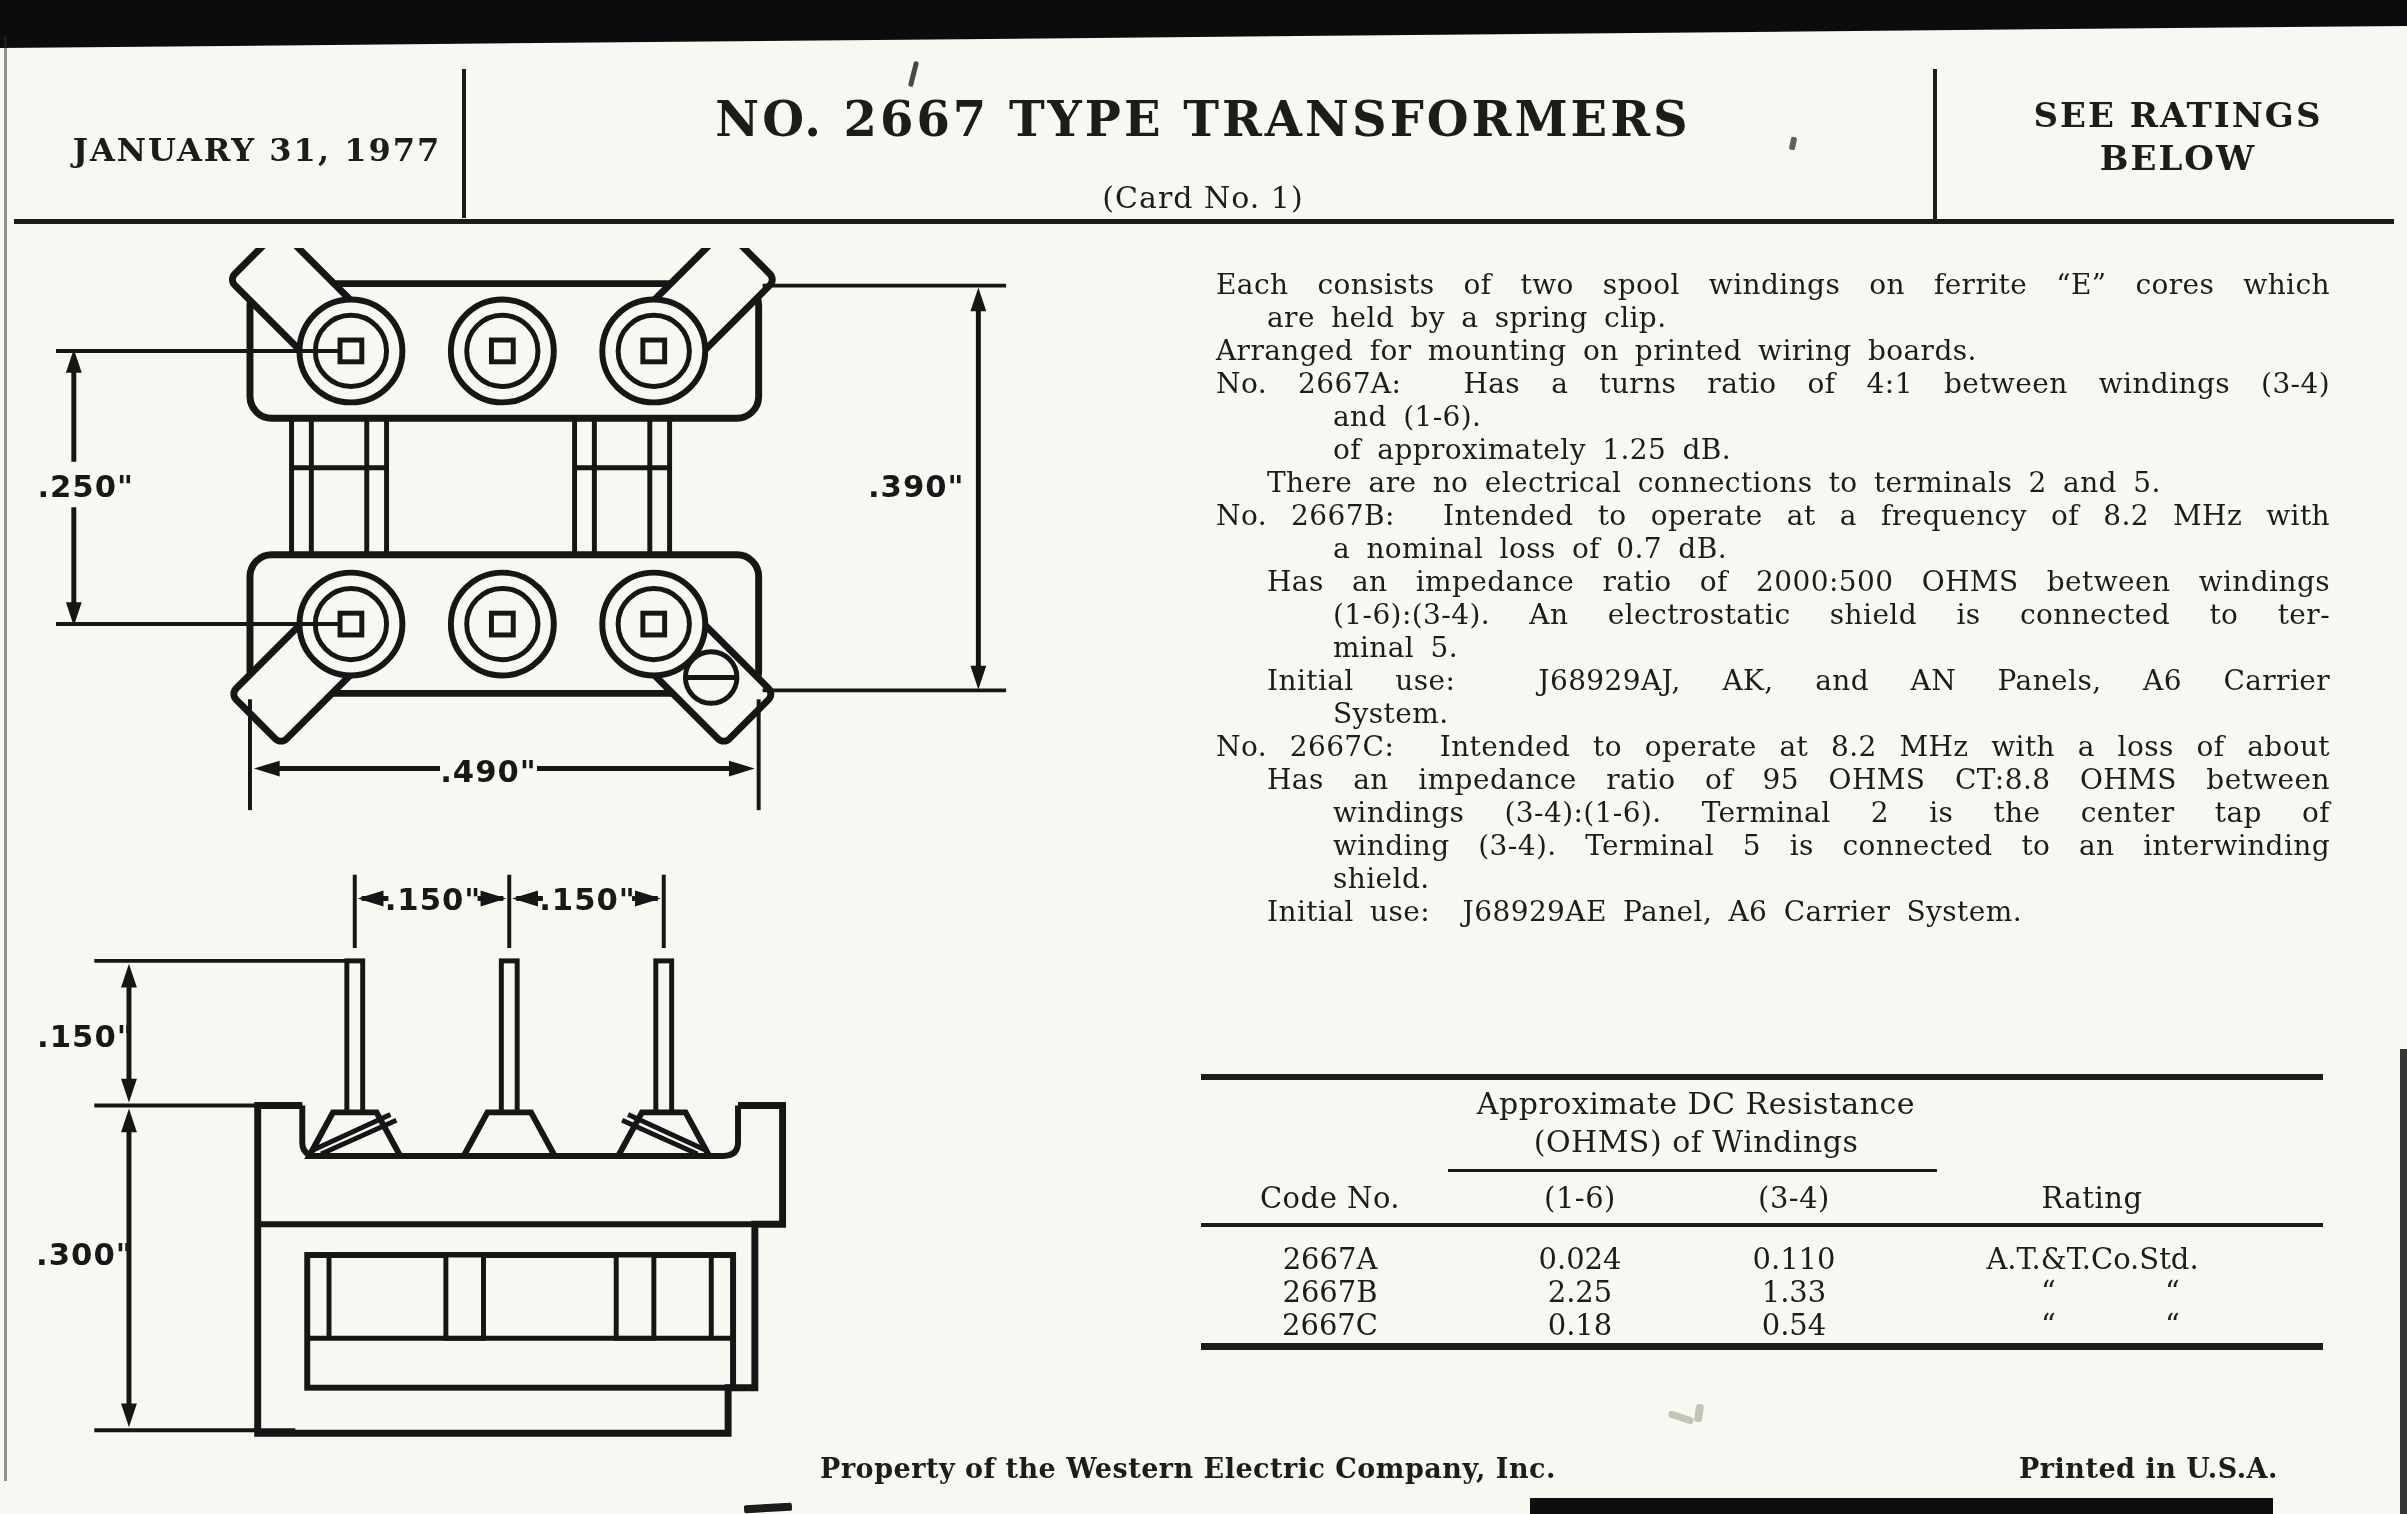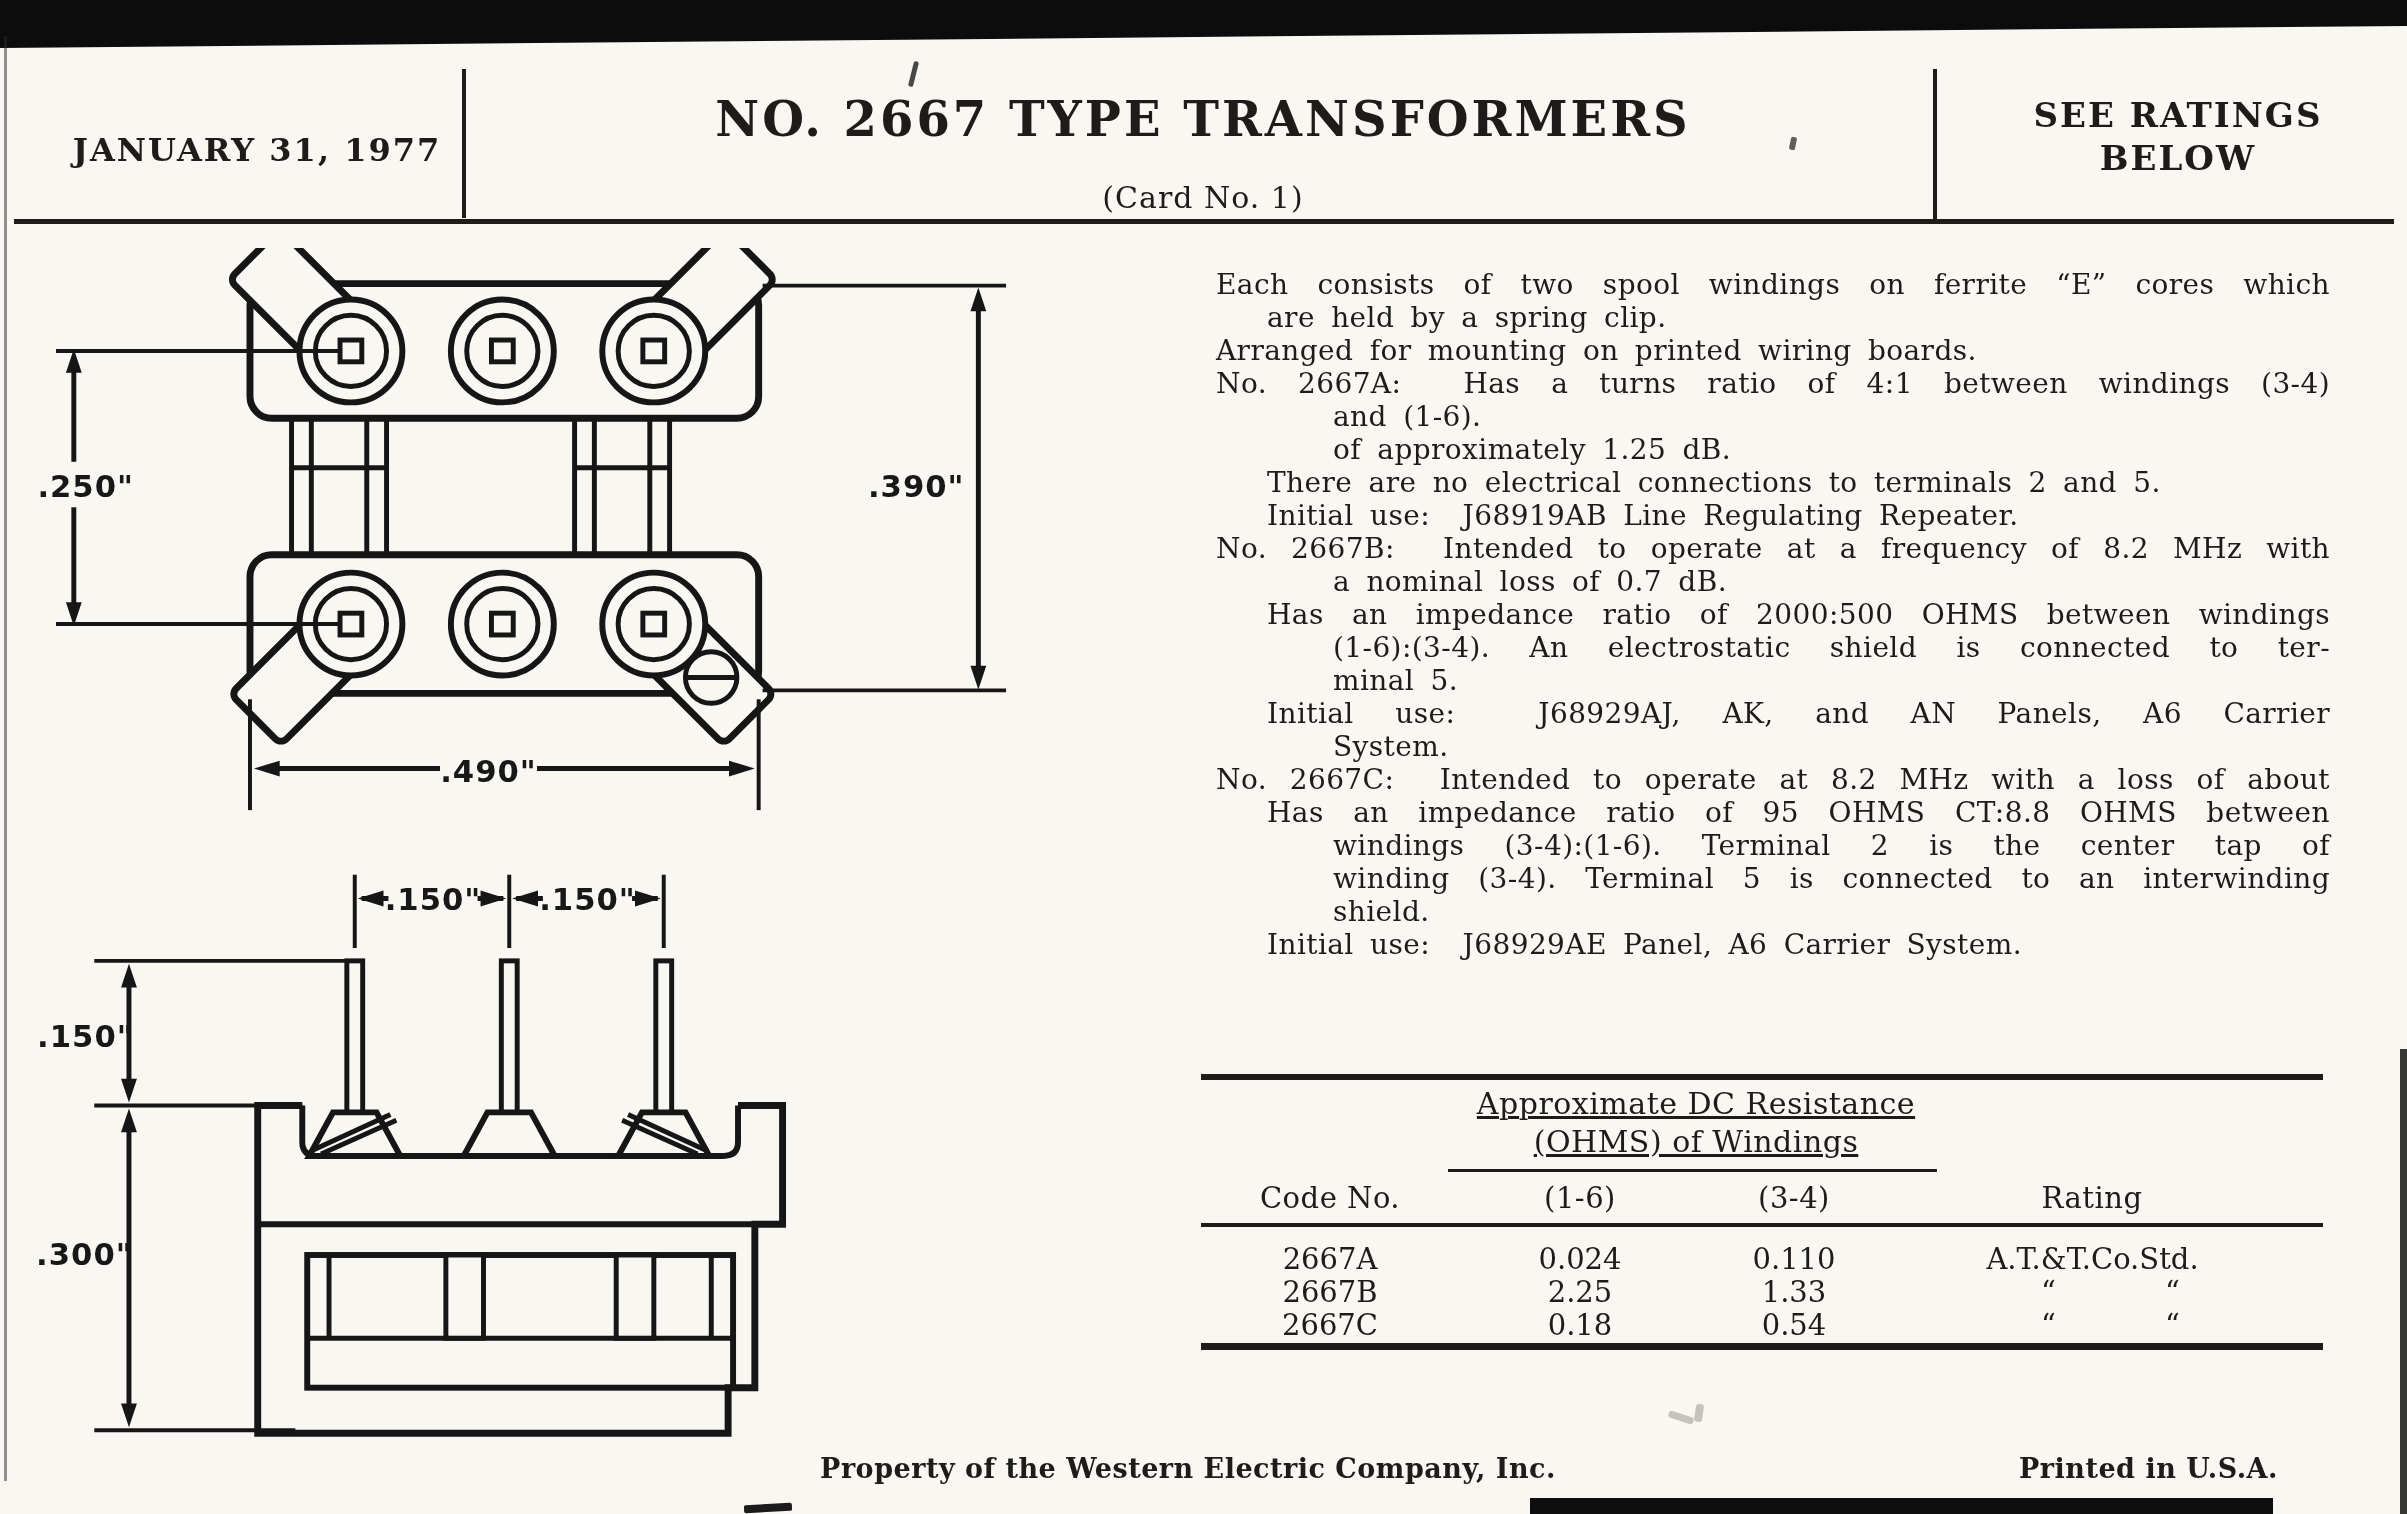--- a/index.html
+++ b/index.html
@@ -41,21 +41,21 @@
   .dline.j{white-space:normal;text-align:justify;text-align-last:justify;}
   .dline.ind1{padding-left:51px;}
   .dline.ind2{padding-left:117px;}
   
   #dc-table{left:1201px;top:1074px;width:1122px;height:297px;font-size:29px;}
   .trule{position:absolute;left:0;width:100%;background:var(--ink);}
   #trule-top{top:0;height:6px;}
   #trule-mid{top:149px;height:4px;}
   #trule-bot{top:269px;height:7px;}
   #trule-part{position:absolute;left:247px;top:95px;width:489px;height:3px;background:var(--ink);}
-  .tgrp{position:absolute;left:178px;width:634px;text-align:center;font-size:30px;letter-spacing:0.5px;text-decoration:underline;}
+  .tgrp{position:absolute;left:178px;width:634px;text-align:center;font-size:30px;letter-spacing:0.5px;}
   #tgrp1{top:12px;}
   #tgrp2{top:50px;}
   .thead{position:absolute;top:107px;text-align:center;letter-spacing:0.5px;}
   .tcell{position:absolute;text-align:center;}
   .c1{left:20px;width:218px;}
   .c2{left:280px;width:198px;}
   .c3{left:494px;width:198px;}
   .c4{left:743px;width:297px;}
   .hc1{left:30px;width:198px;}
   .hc2{left:280px;width:198px;}
@@ -253,21 +253,20 @@
   </svg>
 
   <div id="desc" class="abs">
       <div class="dline ind0 j">Each consists of two spool windings on ferrite “E” cores which</div>
       <div class="dline ind1">are held by a spring clip.</div>
       <div class="dline ind0">Arranged for mounting on printed wiring boards.</div>
       <div class="dline ind0 j">No. 2667A:&nbsp; Has a turns ratio of 4:1 between windings (3-4)</div>
       <div class="dline ind2">and (1-6).</div>
       <div class="dline ind2">of approximately 1.25 dB.</div>
       <div class="dline ind1">There are no electrical connections to terminals 2 and 5.</div>
-      <div class="dline ind1">Initial use:&nbsp; J68919AB Line Regulating Repeater.</div>
       <div class="dline ind0 j">No. 2667B:&nbsp; Intended to operate at a frequency of 8.2 MHz with</div>
       <div class="dline ind2">a nominal loss of 0.7 dB.</div>
       <div class="dline ind1 j">Has an impedance ratio of 2000:500 OHMS between windings</div>
       <div class="dline ind2 j">(1-6):(3-4). An electrostatic shield is connected to ter-</div>
       <div class="dline ind2">minal 5.</div>
       <div class="dline ind1 j">Initial use:&nbsp; J68929AJ, AK, and AN Panels, A6 Carrier</div>
       <div class="dline ind2">System.</div>
       <div class="dline ind0 j">No. 2667C:&nbsp; Intended to operate at 8.2 MHz with a loss of about</div>
       <div class="dline ind1 j">Has an impedance ratio of 95 OHMS CT:8.8 OHMS between</div>
       <div class="dline ind2 j">windings (3-4):(1-6). Terminal 2 is the center tap of</div>

